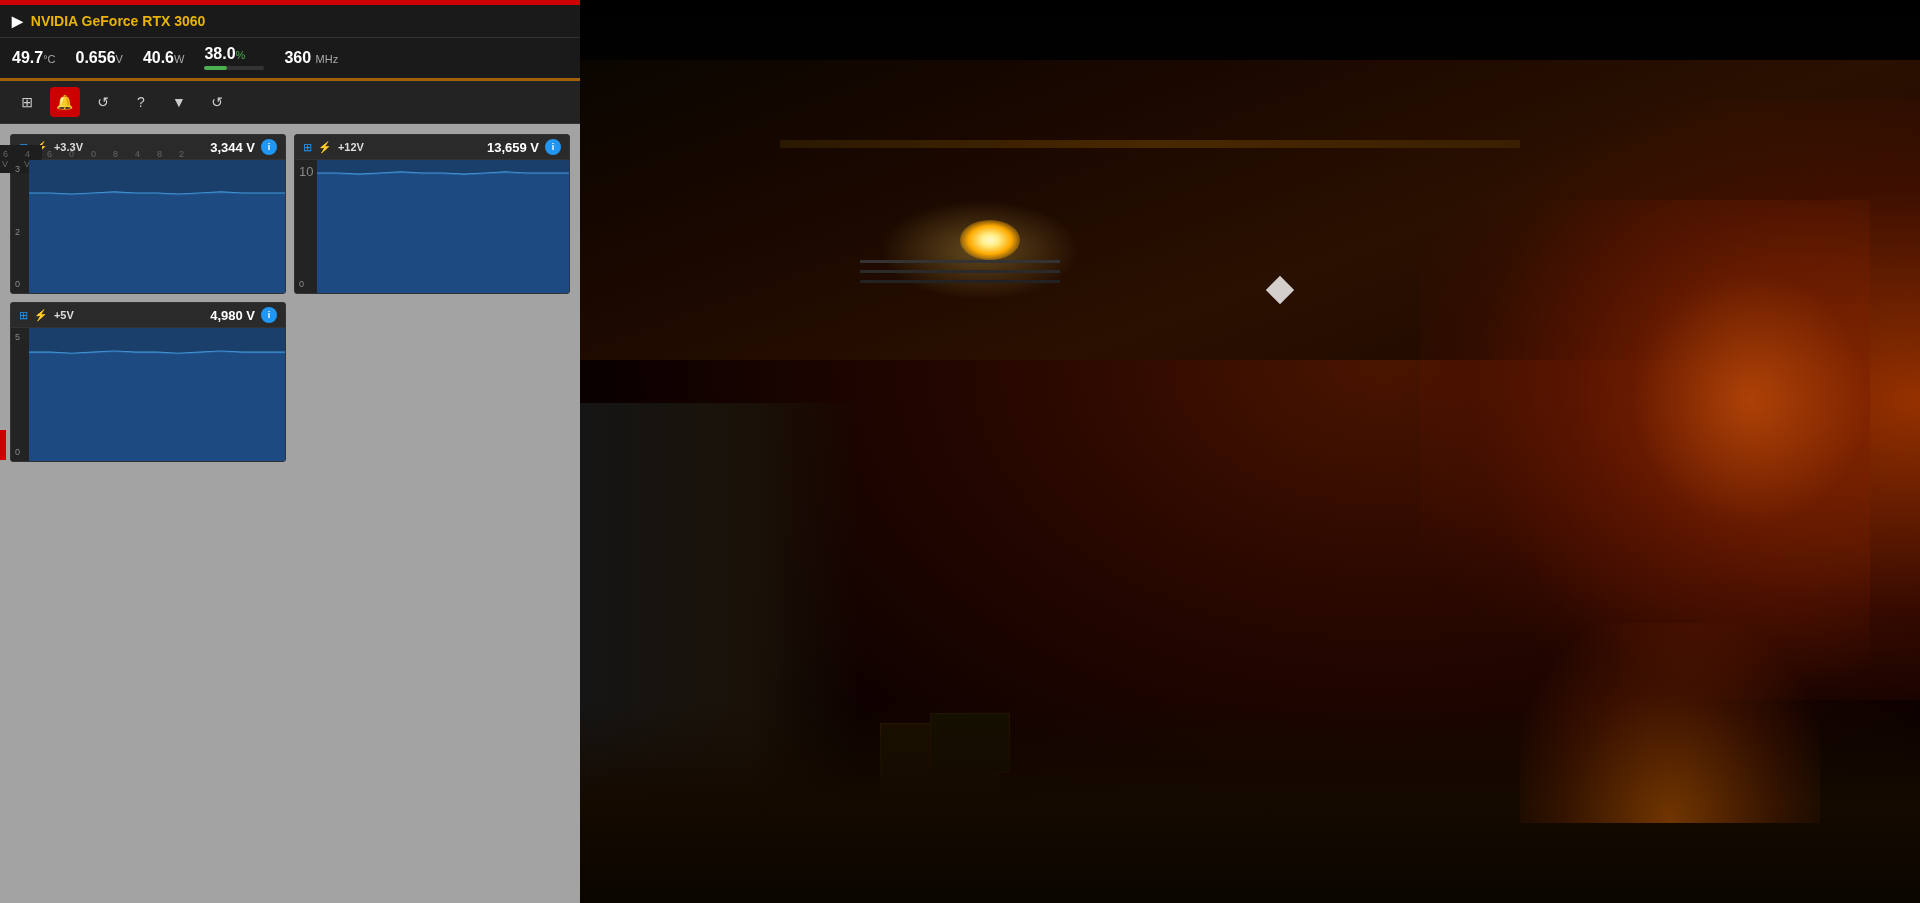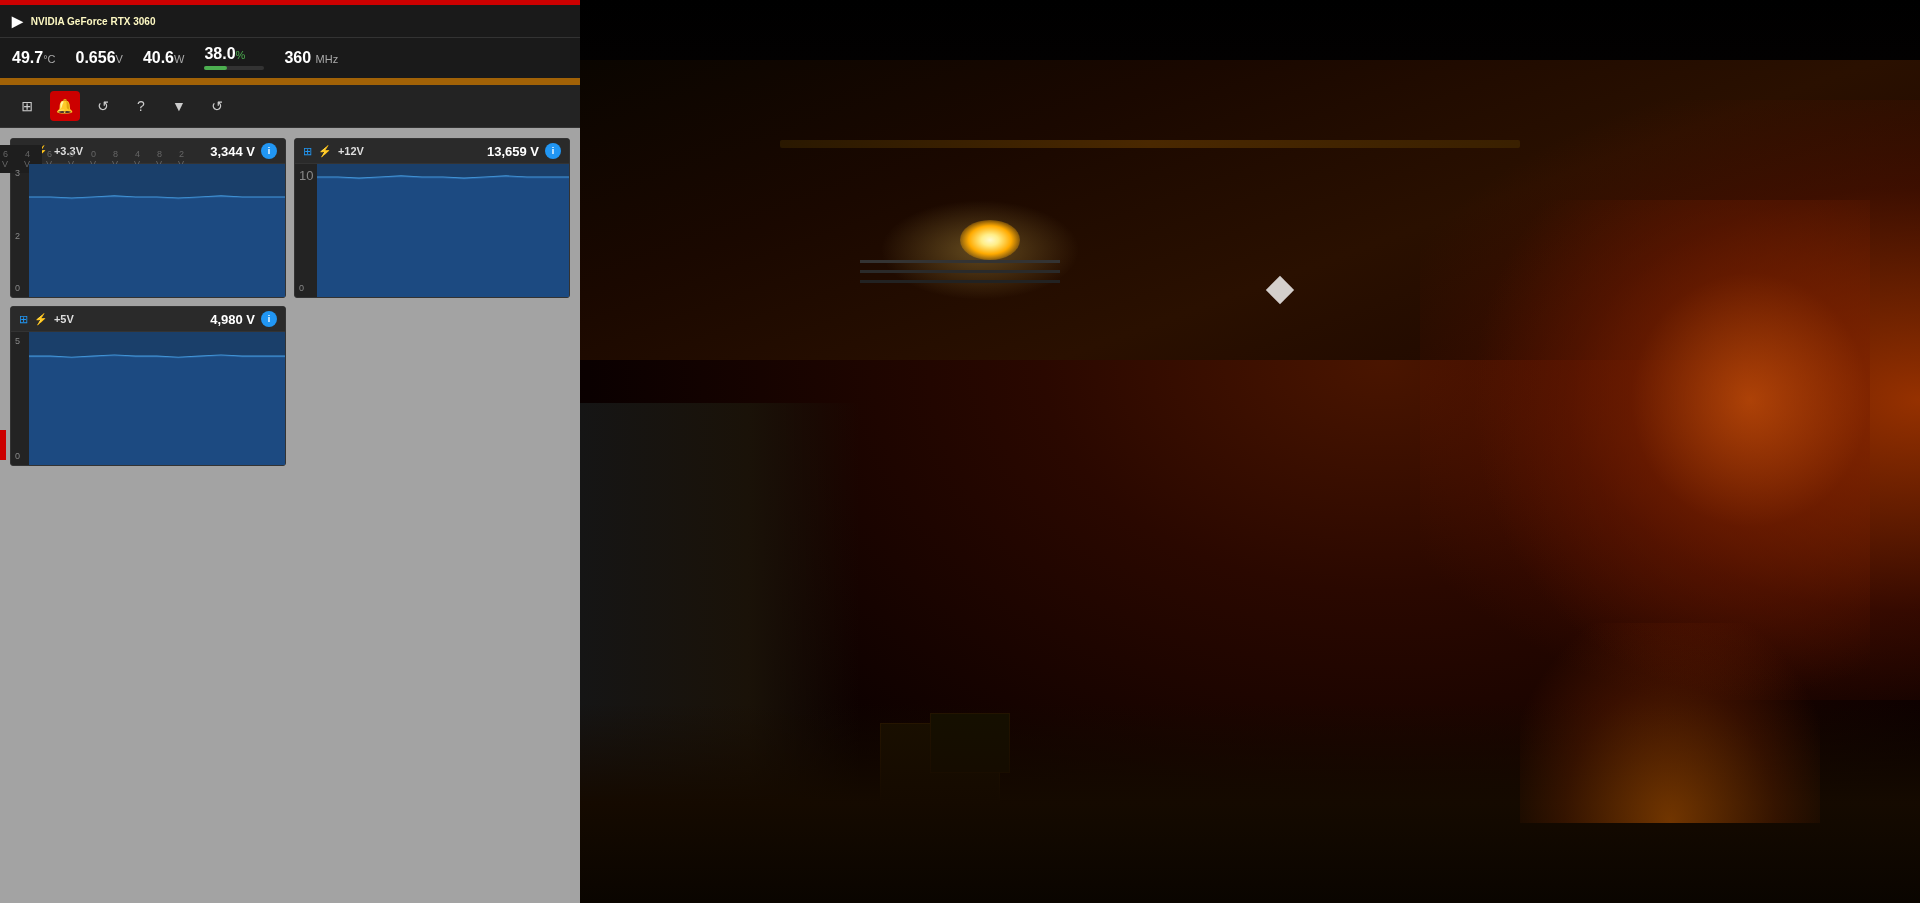--- a/index.html
+++ b/index.html
@@ -38,33 +38,33 @@
       align-items: center;
       gap: 8px;
       border-bottom: 1px solid #333;
     }
     .gpu-icon {
       color: #fff;
       font-size: 14px;
       font-weight: bold;
     }
     .gpu-title {
-      color: #fef9c3;
-      font-size: 10px;
+      color: #eab308;
+      font-size: 14px;
       font-weight: 600;
     }
 
     
     .stats-row {
       background: #1a1a1a;
       padding: 8px 12px;
       display: flex;
       align-items: center;
       gap: 20px;
-      border-bottom: 7px solid #a16207;
+      border-bottom: 3px solid #a16207;
     }
     .stat-item {
       display: flex;
       flex-direction: column;
       align-items: flex-start;
     }
     .stat-value {
       color: #fff;
       font-size: 16px;
       font-weight: 700;

